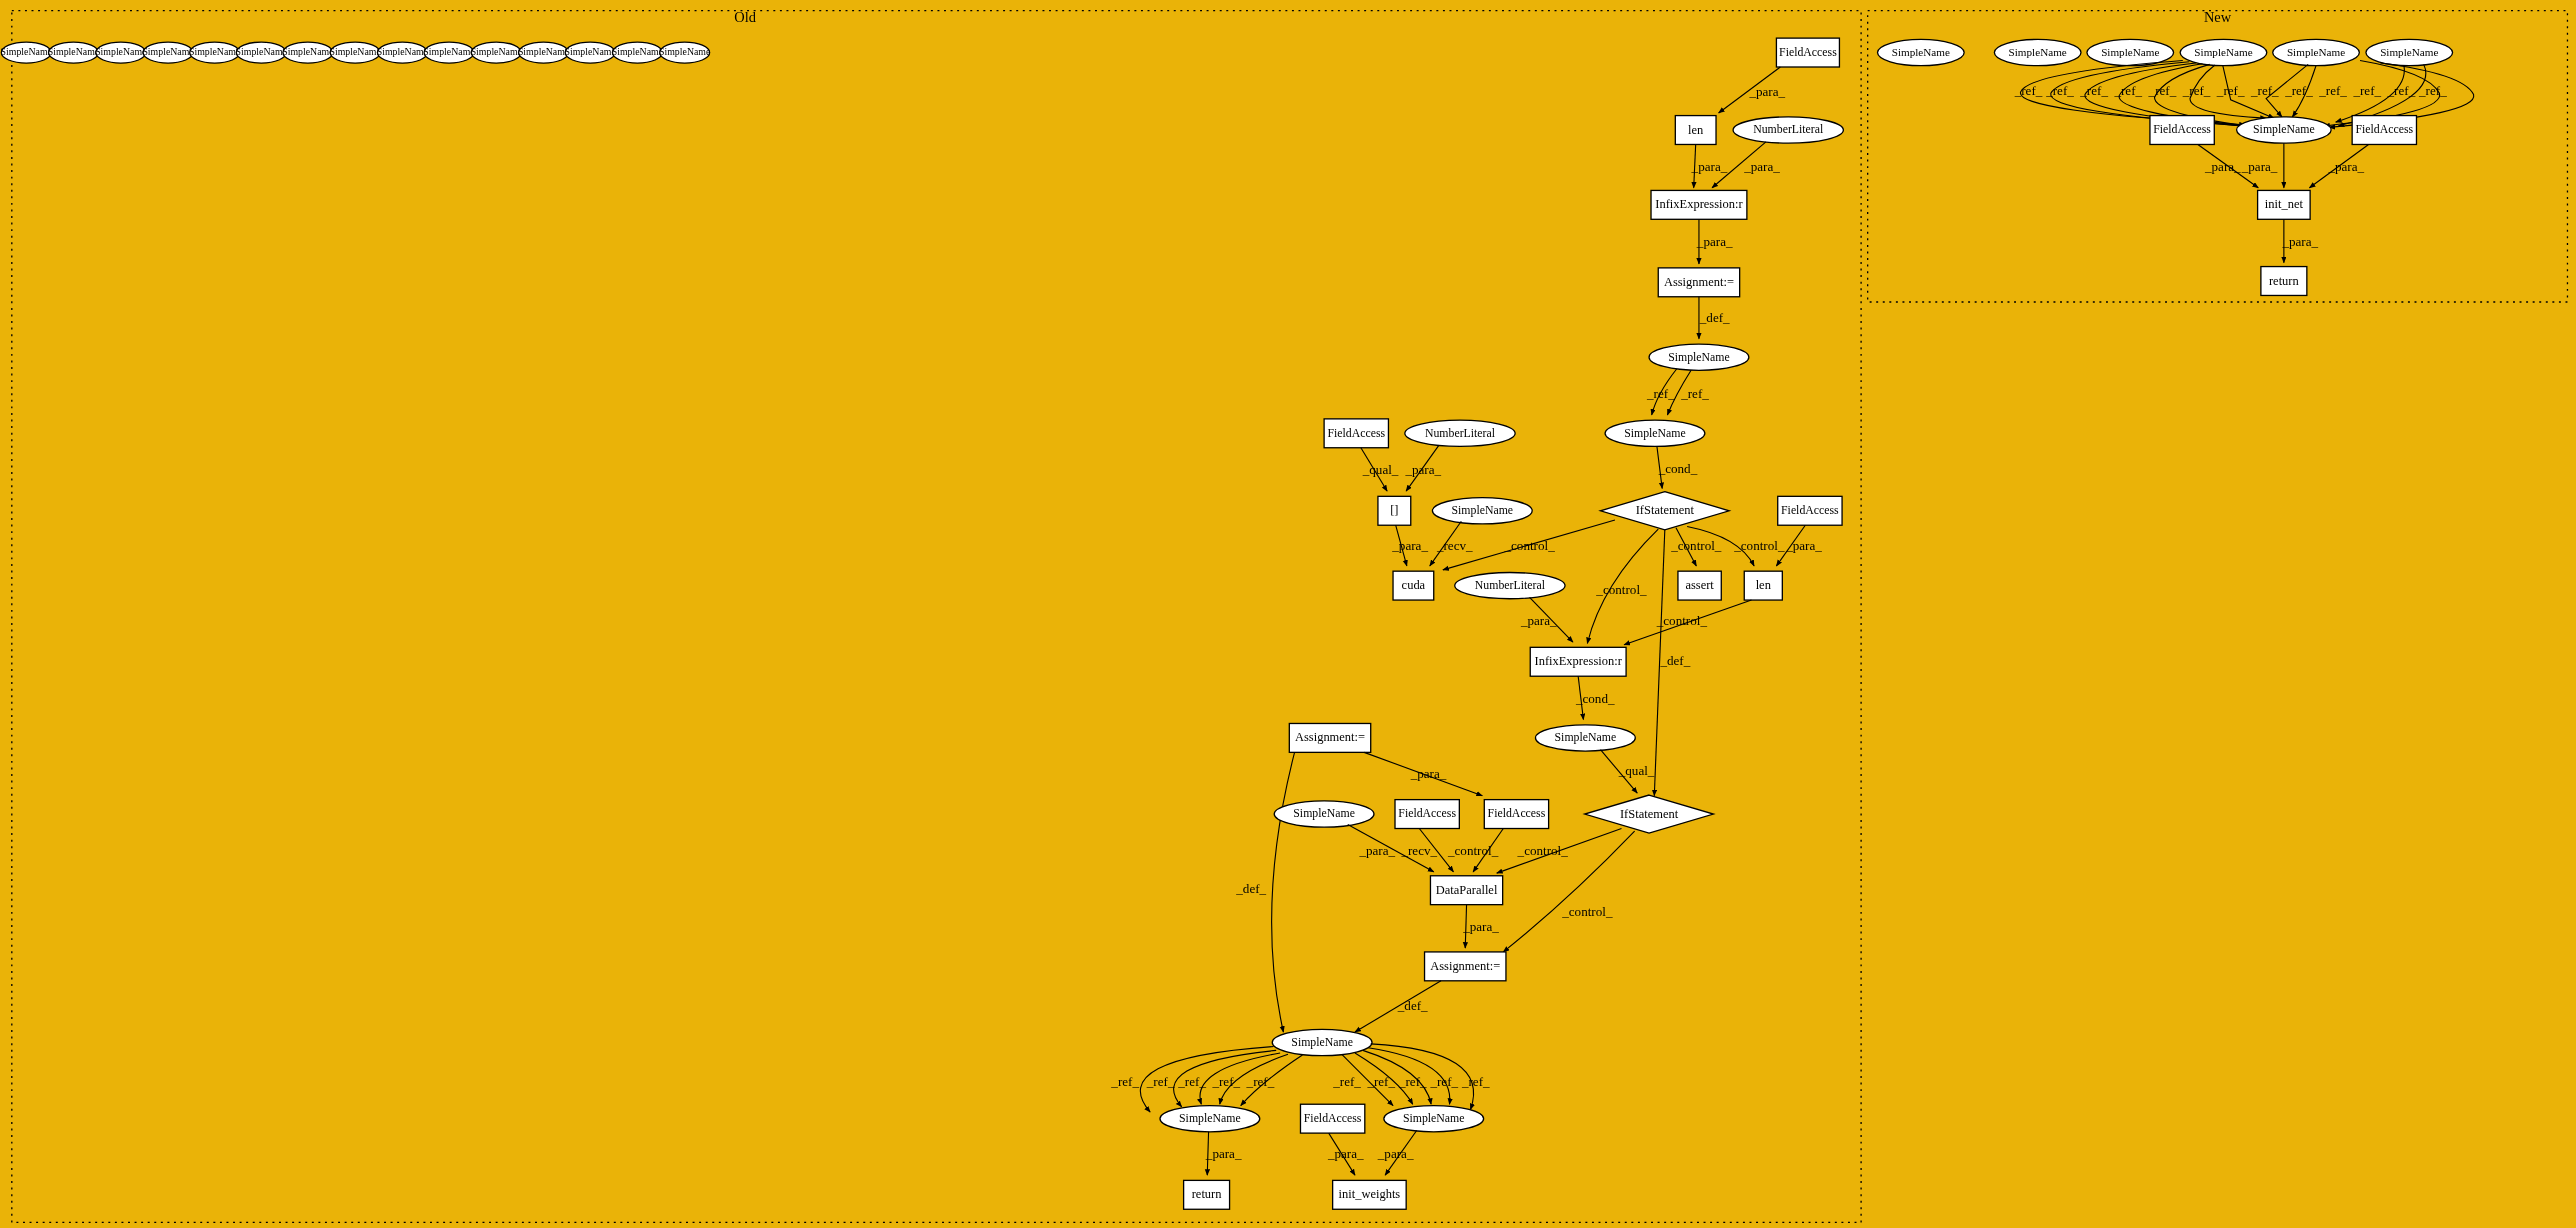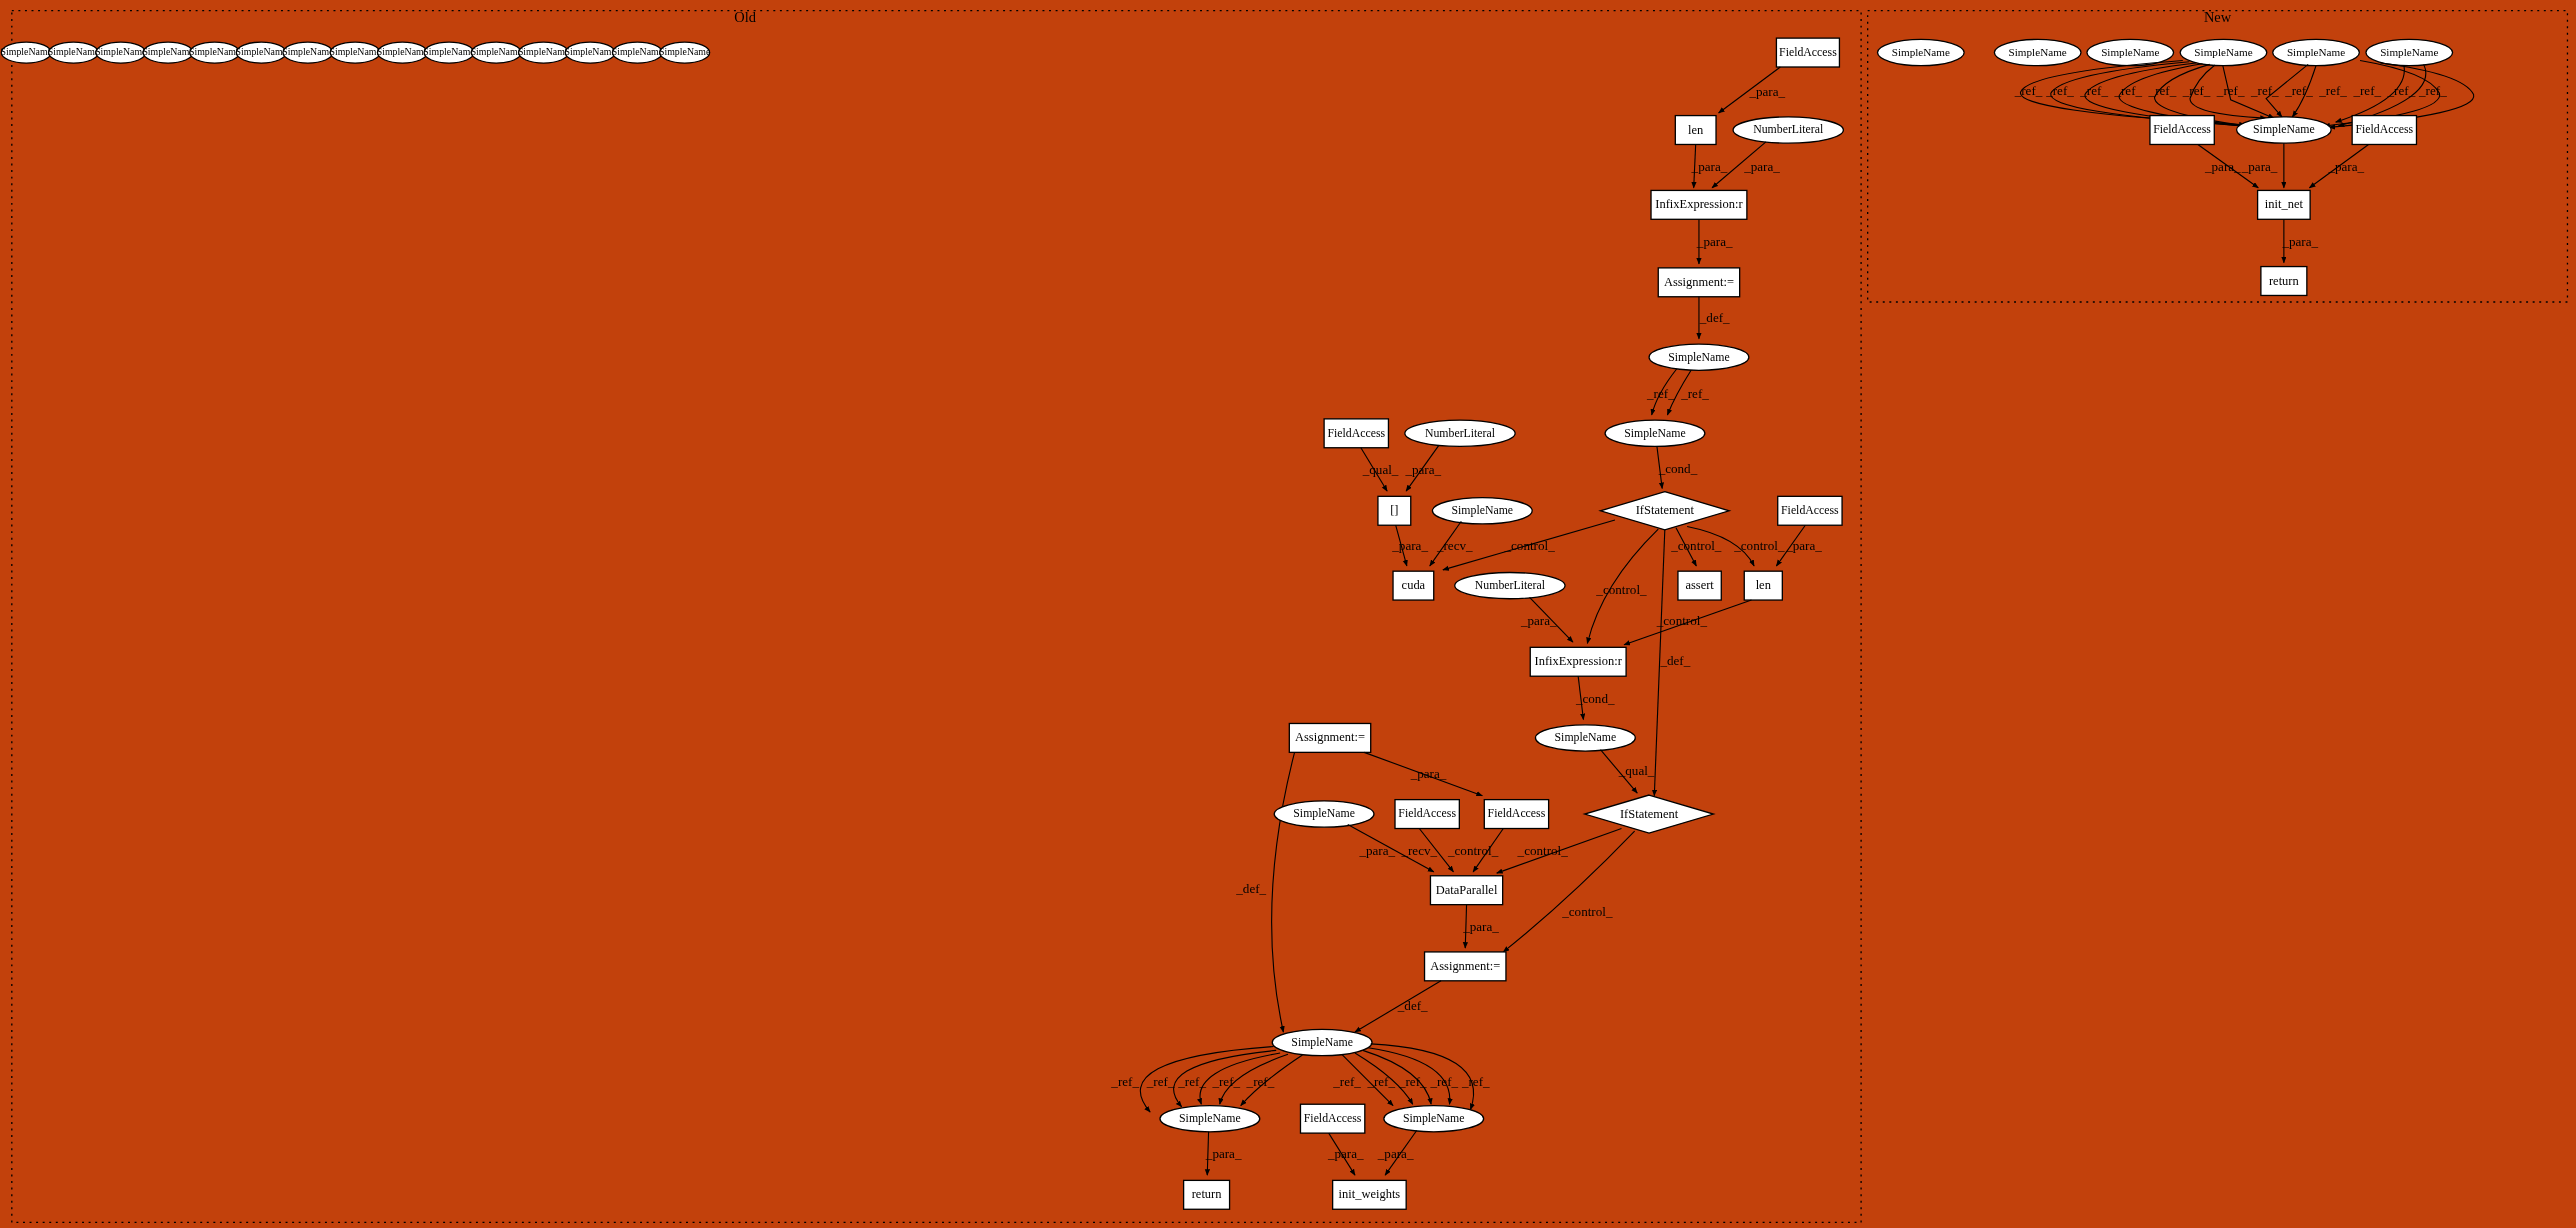--- a/index.html
+++ b/index.html
@@ -4,21 +4,21 @@
 <style>
   html, body {
     margin: 0;
     padding: 0;
     background: #ffffff;
   }
   #canvas {
     position: relative;
     width: 2576px;
     height: 1229px;
-    background: #c2410c;
+    background: #eab308;
     font-family: "Liberation Serif", "DejaVu Serif", serif;
   }
   svg#graph {
     position: absolute;
     top: 0; left: 0;
     width: 2576px;
     height: 1229px;
   }
   .node-shape {
     fill: #ffffff;

